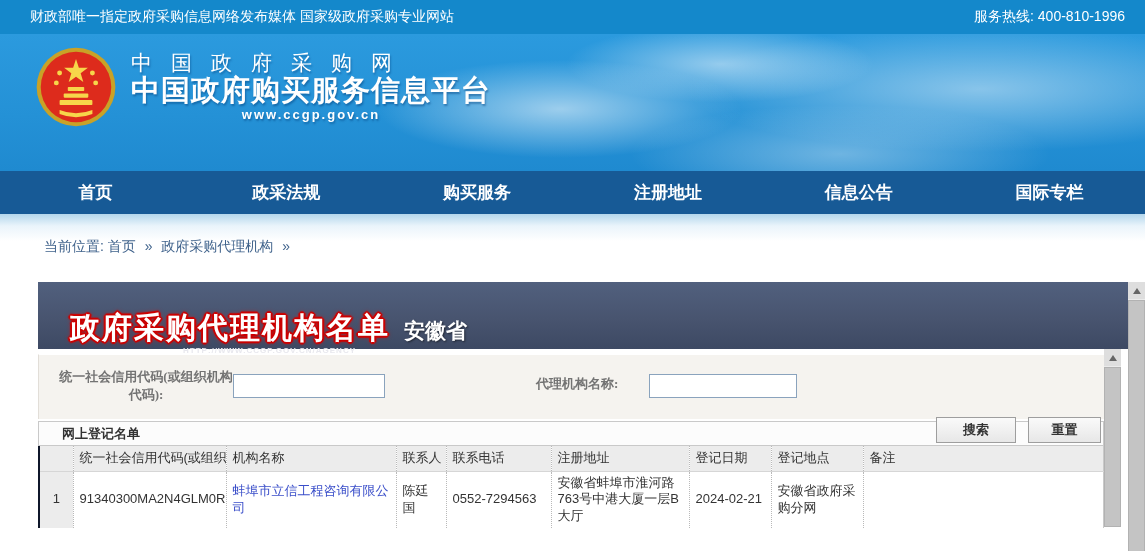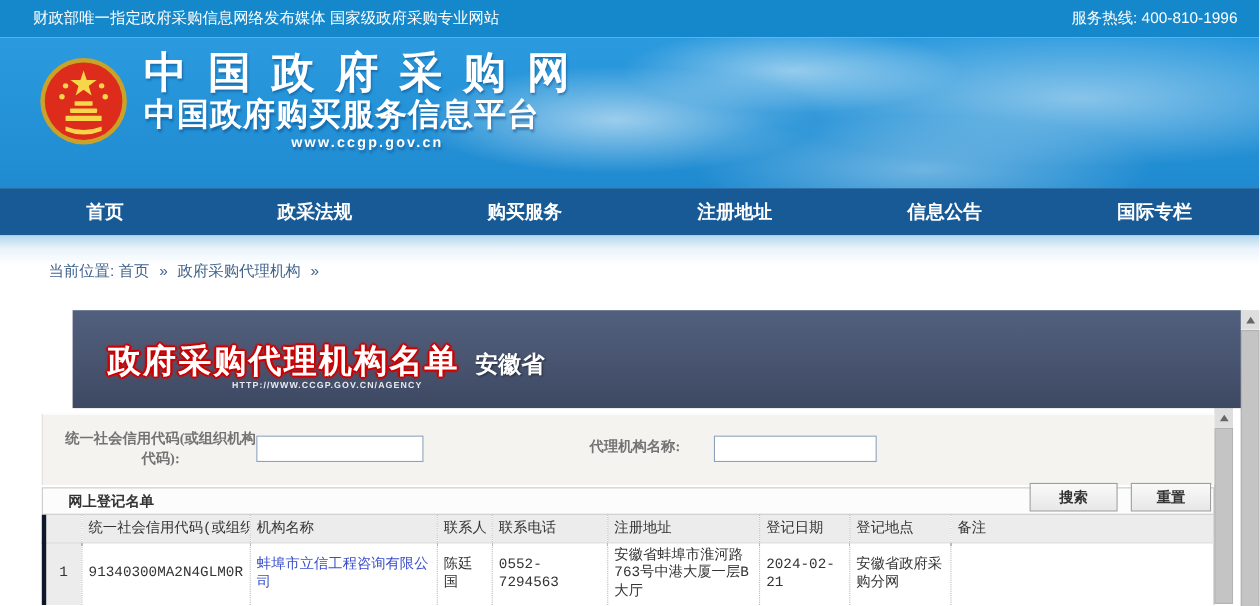--- a/index.html
+++ b/index.html
@@ -15,42 +15,42 @@
   .header { height:137px; position:relative; overflow:hidden;
     background:
       radial-gradient(ellipse 260px 70px at 560px 75px, rgba(255,255,255,.55), rgba(255,255,255,0) 70%),
       radial-gradient(ellipse 220px 55px at 720px 30px, rgba(255,255,255,.5), rgba(255,255,255,0) 70%),
       radial-gradient(ellipse 420px 90px at 980px 55px, rgba(255,255,255,.45), rgba(255,255,255,0) 70%),
       radial-gradient(ellipse 300px 70px at 840px 120px, rgba(255,255,255,.35), rgba(255,255,255,0) 70%),
       linear-gradient(180deg,#2b9ade 0%,#2491d6 60%,#1f8ad0 100%); }
   .logo-wrap { position:absolute; left:35px; top:12px; display:flex; align-items:center; }
   .emblem { width:82px; height:82px; margin-right:14px; flex:0 0 auto; }
   .logo-text { color:#fff; text-shadow:1px 2px 2px rgba(0,60,120,.45); }
-  .logo-line1 { font-size:39px; font-weight:bold; letter-spacing:19px; white-space:nowrap; line-height:1.1; }
+  .logo-line1 { font-size:21px; font-weight:normal; letter-spacing:19px; white-space:nowrap; line-height:1.1; }
   .logo-line2 { font-size:29px; font-weight:bold; letter-spacing:1px; white-space:nowrap; line-height:1.15; }
   .logo-line3 { font-size:13px; font-weight:bold; letter-spacing:2px; text-align:center; line-height:1.2; }
 
   
   .nav { height:43px; background:#175a96; display:flex; }
   .nav-item { flex:1; display:flex; align-items:center; justify-content:center;
     color:#fff; font-size:17px; font-weight:bold; cursor:pointer; }
 
   
   .page-body { position:relative; height:341px;
     background:linear-gradient(180deg,#b3d6ec 0px,#eaf4fb 12px,#ffffff 27px); }
   .breadcrumb { position:absolute; top:24px; left:30px; font-size:14px; color:#40638c;margin-left:14px; }
   .breadcrumb a { color:#40638c; text-decoration:none; }
   .breadcrumb .sep { margin:0 5px; }
 
   
   .widget { position:absolute; left:38px; top:68px; width:1107px; height:273px; display:flex; }
   .widget-main { width:1090px; }
 
-  .banner { height:89px; position:relative;
-    background:linear-gradient(180deg,#51607e 0%,#48546f 55%,#3d4963 100%);margin-left:28px; }
+  .banner { height:67px; position:relative;
+    background:linear-gradient(180deg,#51607e 0%,#48546f 55%,#3d4963 100%); }
   .banner-title-row { position:absolute; left:32px; top:26px; display:flex; align-items:baseline; }
   .banner-title { color:#fff; font-size:30px; font-weight:bold; letter-spacing:2px;
     text-shadow:-2px 0 1px #c00,2px 0 1px #c00,0 -2px 1px #c00,0 2px 1px #c00,
       -1px -1px 1px #c00,1px 1px 1px #c00,-1px 1px 1px #c00,1px -1px 1px #c00,0 0 5px #e11; }
   .banner-province { color:#fff; font-size:21px; font-weight:bold; margin-left:14px;
     text-shadow:1px 1px 2px rgba(0,0,0,.5); }
   .banner-url { position:absolute; left:145px; top:64px; color:#e8e8ee; font-size:8px;
     letter-spacing:1px; font-weight:bold; }
 
   .widget-content { height:178px; display:flex; background:#fff; }
@@ -70,21 +70,21 @@
   .inp-name { left:610px; top:19px; width:148px; }
   .form-btn { position:absolute; height:26px; font-size:13px; font-weight:bold; color:#333;
     background:linear-gradient(#fafafa,#e7e7e7); border:1px solid #9e9e9e; cursor:pointer;margin-top:44px; }
   .btn-search { left:897px; top:18px; width:80px; }
   .btn-reset { left:989px; top:18px; width:73px; }
 
   .section-bar { height:25px; margin-top:2px; background:#fcfcfc; border:1px solid #c9c9c9;
     font-size:13px; font-weight:bold; color:#333; display:flex; align-items:center; padding-left:23px; }
 
   table.list { width:100%; border-collapse:collapse; table-layout:fixed; font-size:13px; color:#333;
-    border-left:4px solid #0f172a; border-right:1px solid #c9c9c9;font-family:Liberation Mono, monospace; }
+    border-left:2px solid #0f172a; border-right:1px solid #c9c9c9; }
   table.list th, table.list td { border-right:1px dotted #b9b9b9; padding:3px 6px;
     text-align:left; font-weight:normal; overflow:hidden; vertical-align:middle; }
   table.list th { background:#ececec; height:25px; white-space:nowrap; border-bottom:1px solid #d6d6d6; }
   table.list td { background:#fff; height:56px; line-height:1.3; }
   table.list td.numcell { background:#ececec; text-align:center; }
   table.list a { color:#3a4ec9; text-decoration:none; }
 
   
   .scrollbar { width:17px; background:#ebebeb; display:flex; flex-direction:column; }
   .sb-btn { height:17px; background:#dedede; display:flex; align-items:center; justify-content:center;

